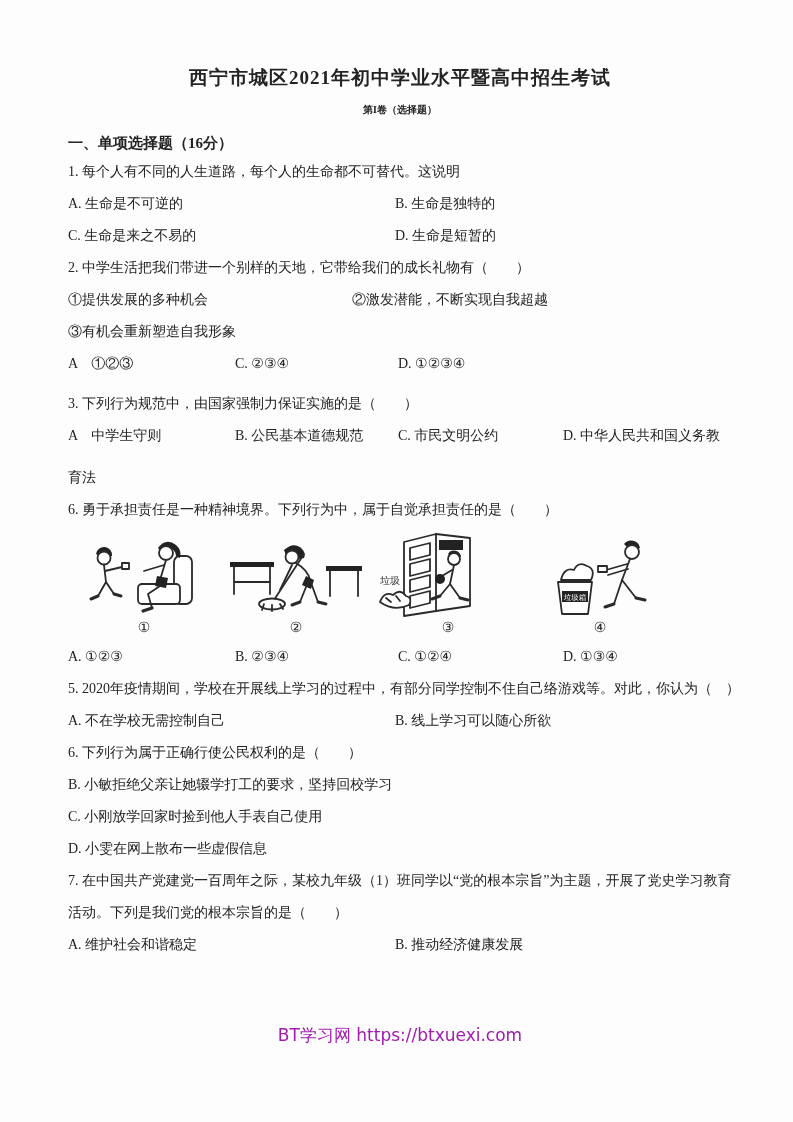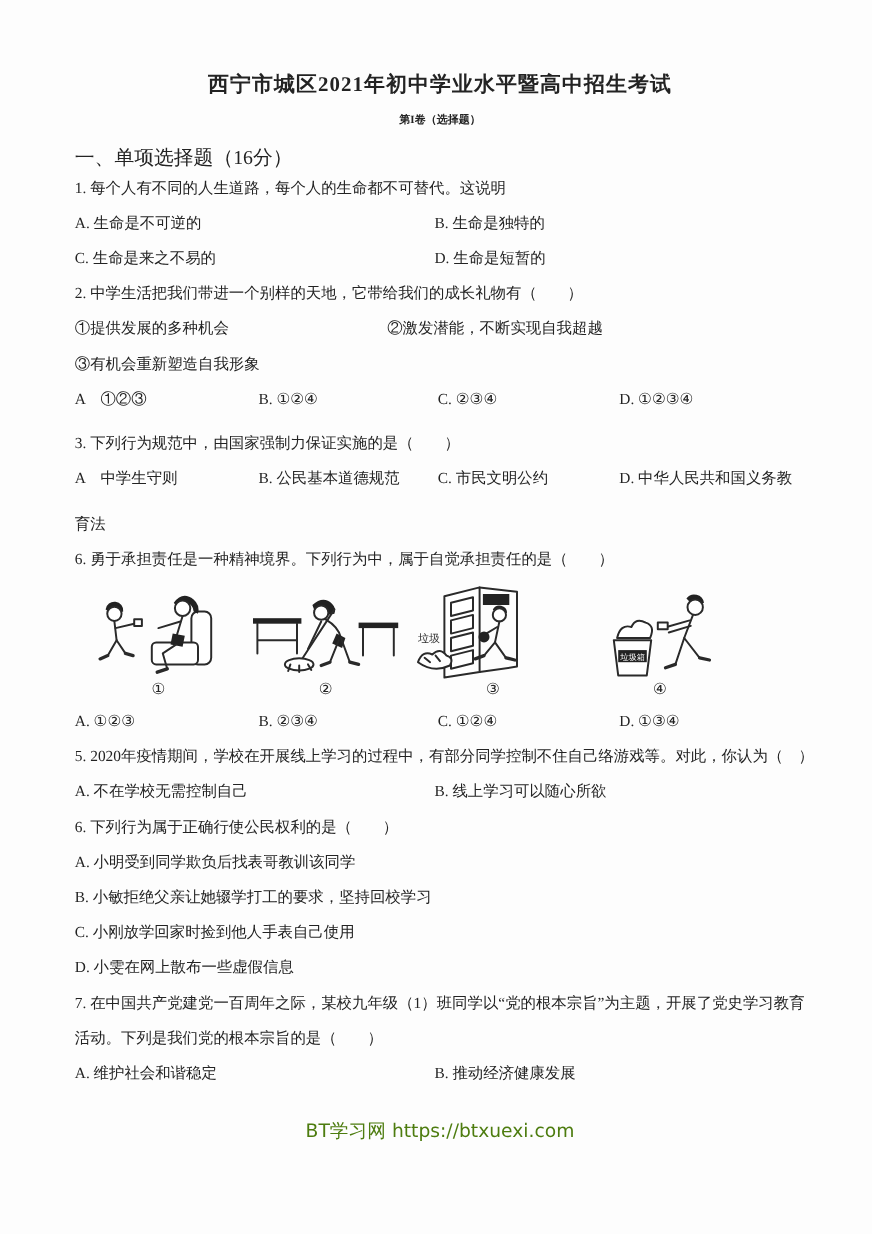--- a/index.html
+++ b/index.html
@@ -16,21 +16,21 @@
   }
   .title {
     text-align:center; font-size:19px; font-weight:bold;
     height:28px; line-height:28px; letter-spacing:1px;
   }
   .subtitle {
     text-align:center; font-size:10px; font-weight:bold;
     margin-top:6px; height:24px; line-height:24px;
   }
   .section-heading {
-    font-size:18px; font-weight:normal;
+    font-size:15px; font-weight:bold;
     margin-top:8px; height:26px; line-height:26px;
   }
   .line { font-size:14px; height:32px; line-height:32px; white-space:nowrap; }
   .wrapline { font-size:14px; line-height:32px; }
   .row { display:flex; font-size:14px; height:32px; line-height:32px; }
   .row.two  > span:first-child { width:327px; }
   .row.two  > span:last-child  { flex:1; }
   .row.two-narrow > span:first-child { width:284px; }
   .row.two-narrow > span:last-child  { flex:1; }
   .row.four > span:nth-child(1) { width:167px; }
@@ -38,23 +38,23 @@
   .row.four > span:nth-child(3) { width:165px; }
   .row.four > span:nth-child(4) { flex:1; }
   .gap12 { margin-top:8px; }
   .gap10 { margin-top:10px; }
   .figures { display:flex; height:115px; align-items:flex-start; }
   .figure { width:152px; text-align:center; }
   .figure svg { display:block; margin:0 auto; }
   .figure .caption { font-size:14px; height:20px; line-height:20px; }
   .ill { stroke:#2a2a2a; stroke-width:1.8; fill:none; stroke-linecap:round; stroke-linejoin:round; }
   .footer {
-    margin-top:24px; text-align:center;
+    margin-top:62px; text-align:center;
     font-family:"DejaVu Sans","Liberation Sans",sans-serif;
-    font-size:17px; color:#4d7c0f; height:24px; line-height:24px;
+    font-size:17px; color:#a21caf; height:24px; line-height:24px;
   }
 </style>
 </head>
 <body>
 
 <div class="page">
 
   <div class="title">西宁市城区2021年初中学业水平暨高中招生考试</div>
   <div class="subtitle">第I卷（选择题）</div>
   <div class="section-heading">一、单项选择题（16分）</div>
@@ -75,21 +75,20 @@
     <div class="line">2. 中学生活把我们带进一个别样的天地，它带给我们的成长礼物有（　　）</div>
     <div class="row two-narrow">
       <span>①提供发展的多种机会</span>
       <span>②激发潜能，不断实现自我超越</span>
     </div>
     <div class="row two-narrow">
       <span>③有机会重新塑造自我形象</span>
     </div>
     <div class="row four">
       <span>A　①②③</span>
-      <span>B. ①②④</span>
       <span>C. ②③④</span>
       <span>D. ①②③④</span>
     </div>
   </div>
 
   <div>
     <div class="line gap12">3. 下列行为规范中，由国家强制力保证实施的是（　　）</div>
     <div class="row four">
       <span>A　中学生守则</span>
       <span>B. 公民基本道德规范</span>
@@ -205,21 +204,20 @@
   <div>
     <div class="line">5. 2020年疫情期间，学校在开展线上学习的过程中，有部分同学控制不住自己络游戏等。对此，你认为（　）</div>
     <div class="row two">
       <span>A. 不在学校无需控制自己</span>
       <span>B. 线上学习可以随心所欲</span>
     </div>
   </div>
 
   <div>
     <div class="line">6. 下列行为属于正确行使公民权利的是（　　）</div>
-    <div class="line">A. 小明受到同学欺负后找表哥教训该同学</div>
     <div class="line">B. 小敏拒绝父亲让她辍学打工的要求，坚持回校学习</div>
     <div class="line">C. 小刚放学回家时捡到他人手表自己使用</div>
     <div class="line">D. 小雯在网上散布一些虚假信息</div>
   </div>
 
   <div>
     <div class="wrapline">7. 在中国共产党建党一百周年之际，某校九年级（1）班同学以“党的根本宗旨”为主题，开展了党史学习教育活动。下列是我们党的根本宗旨的是（　　）</div>
     <div class="row two">
       <span>A. 维护社会和谐稳定</span>
       <span>B. 推动经济健康发展</span>

